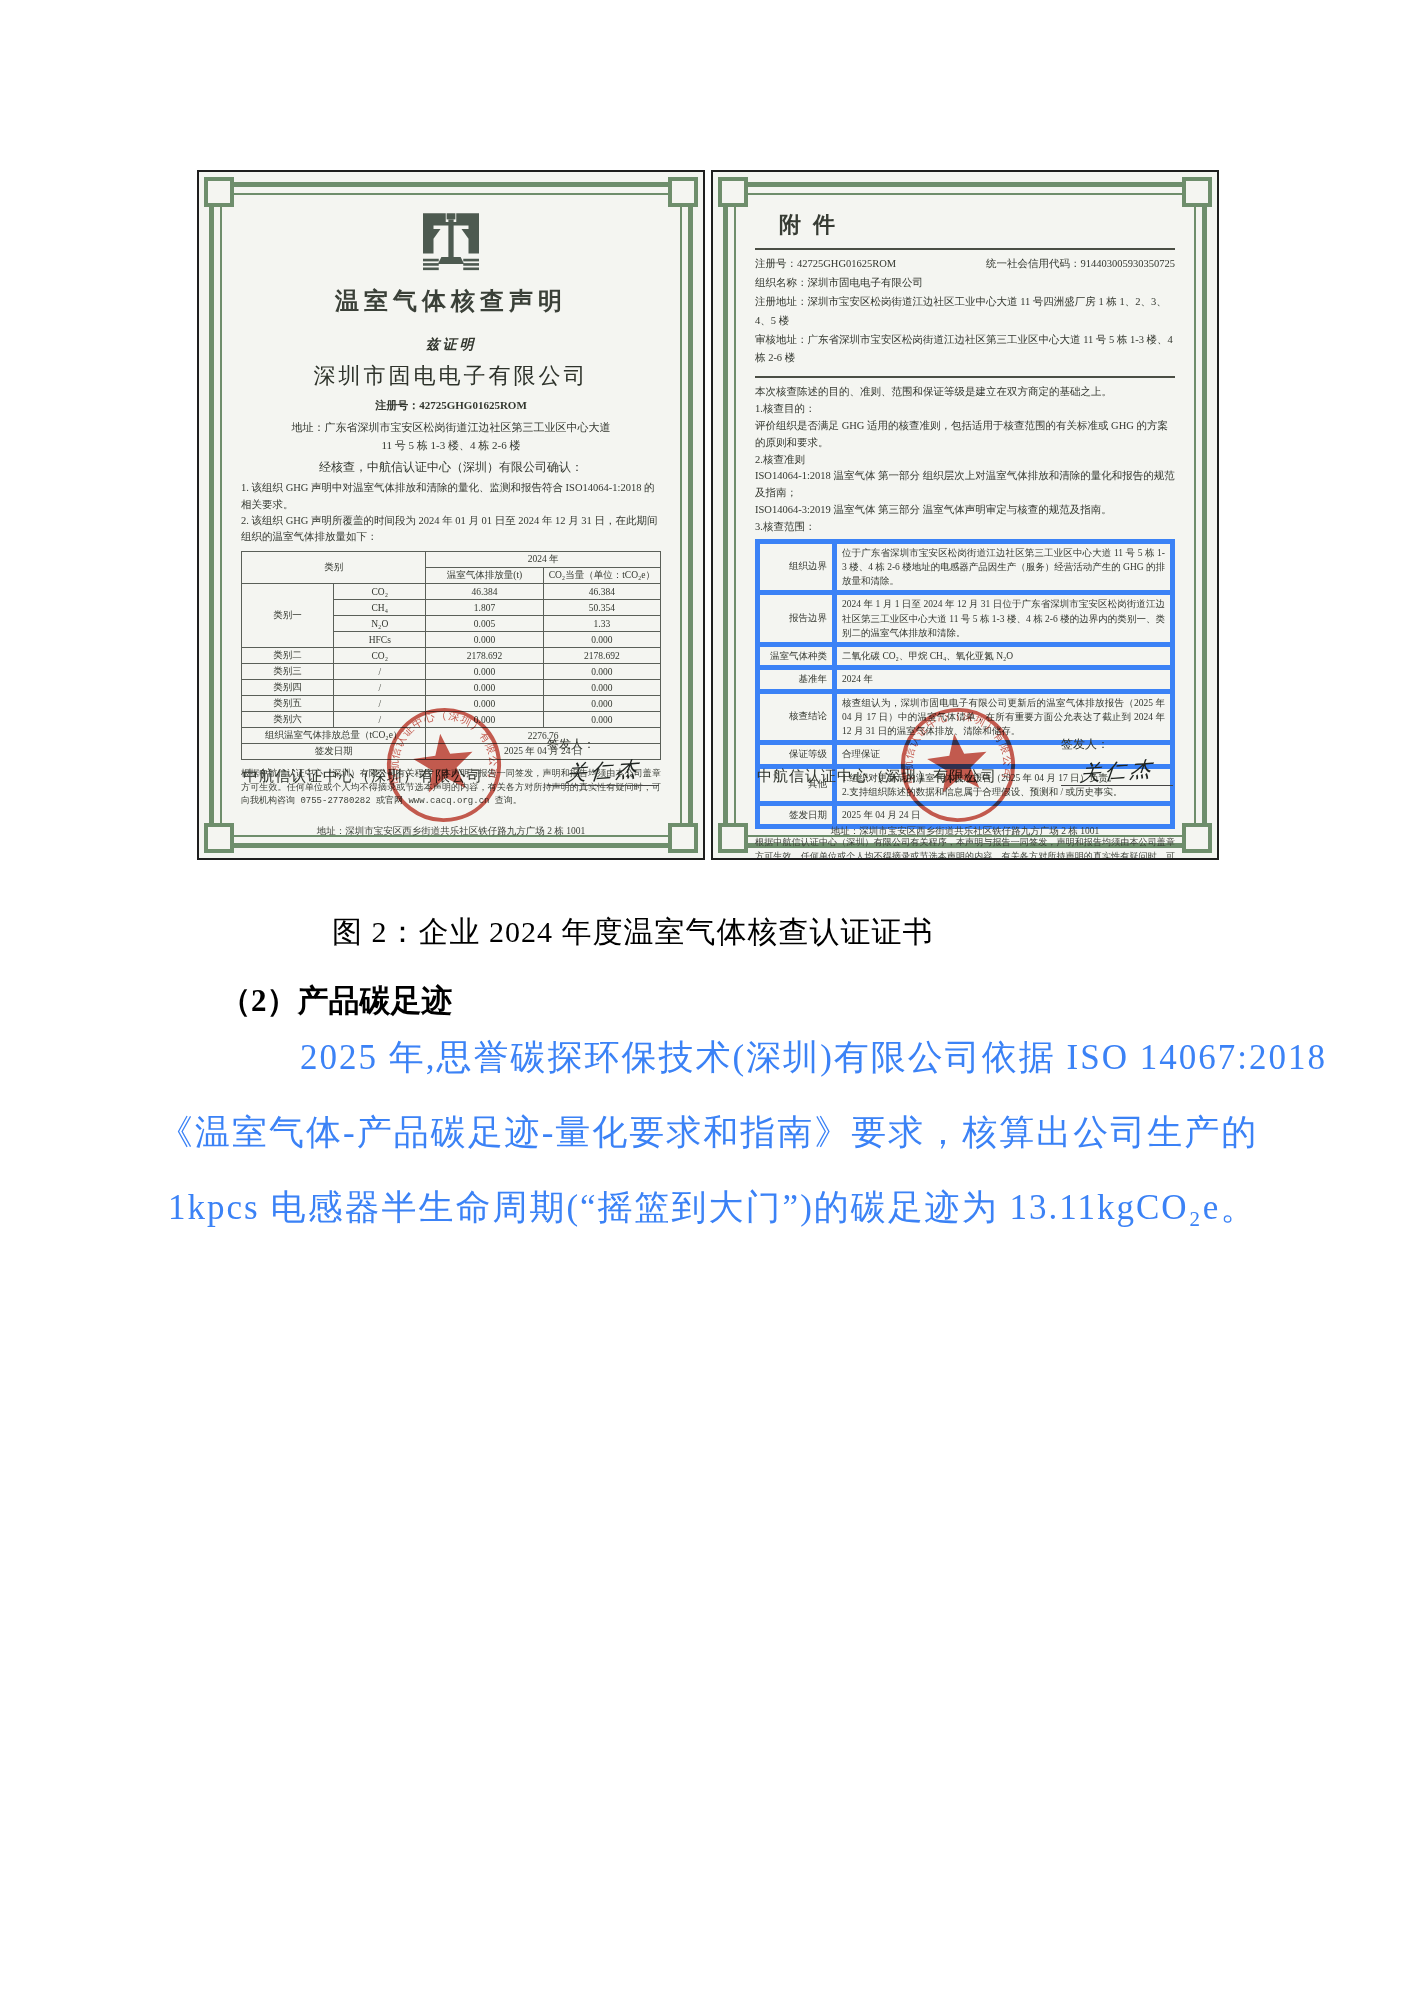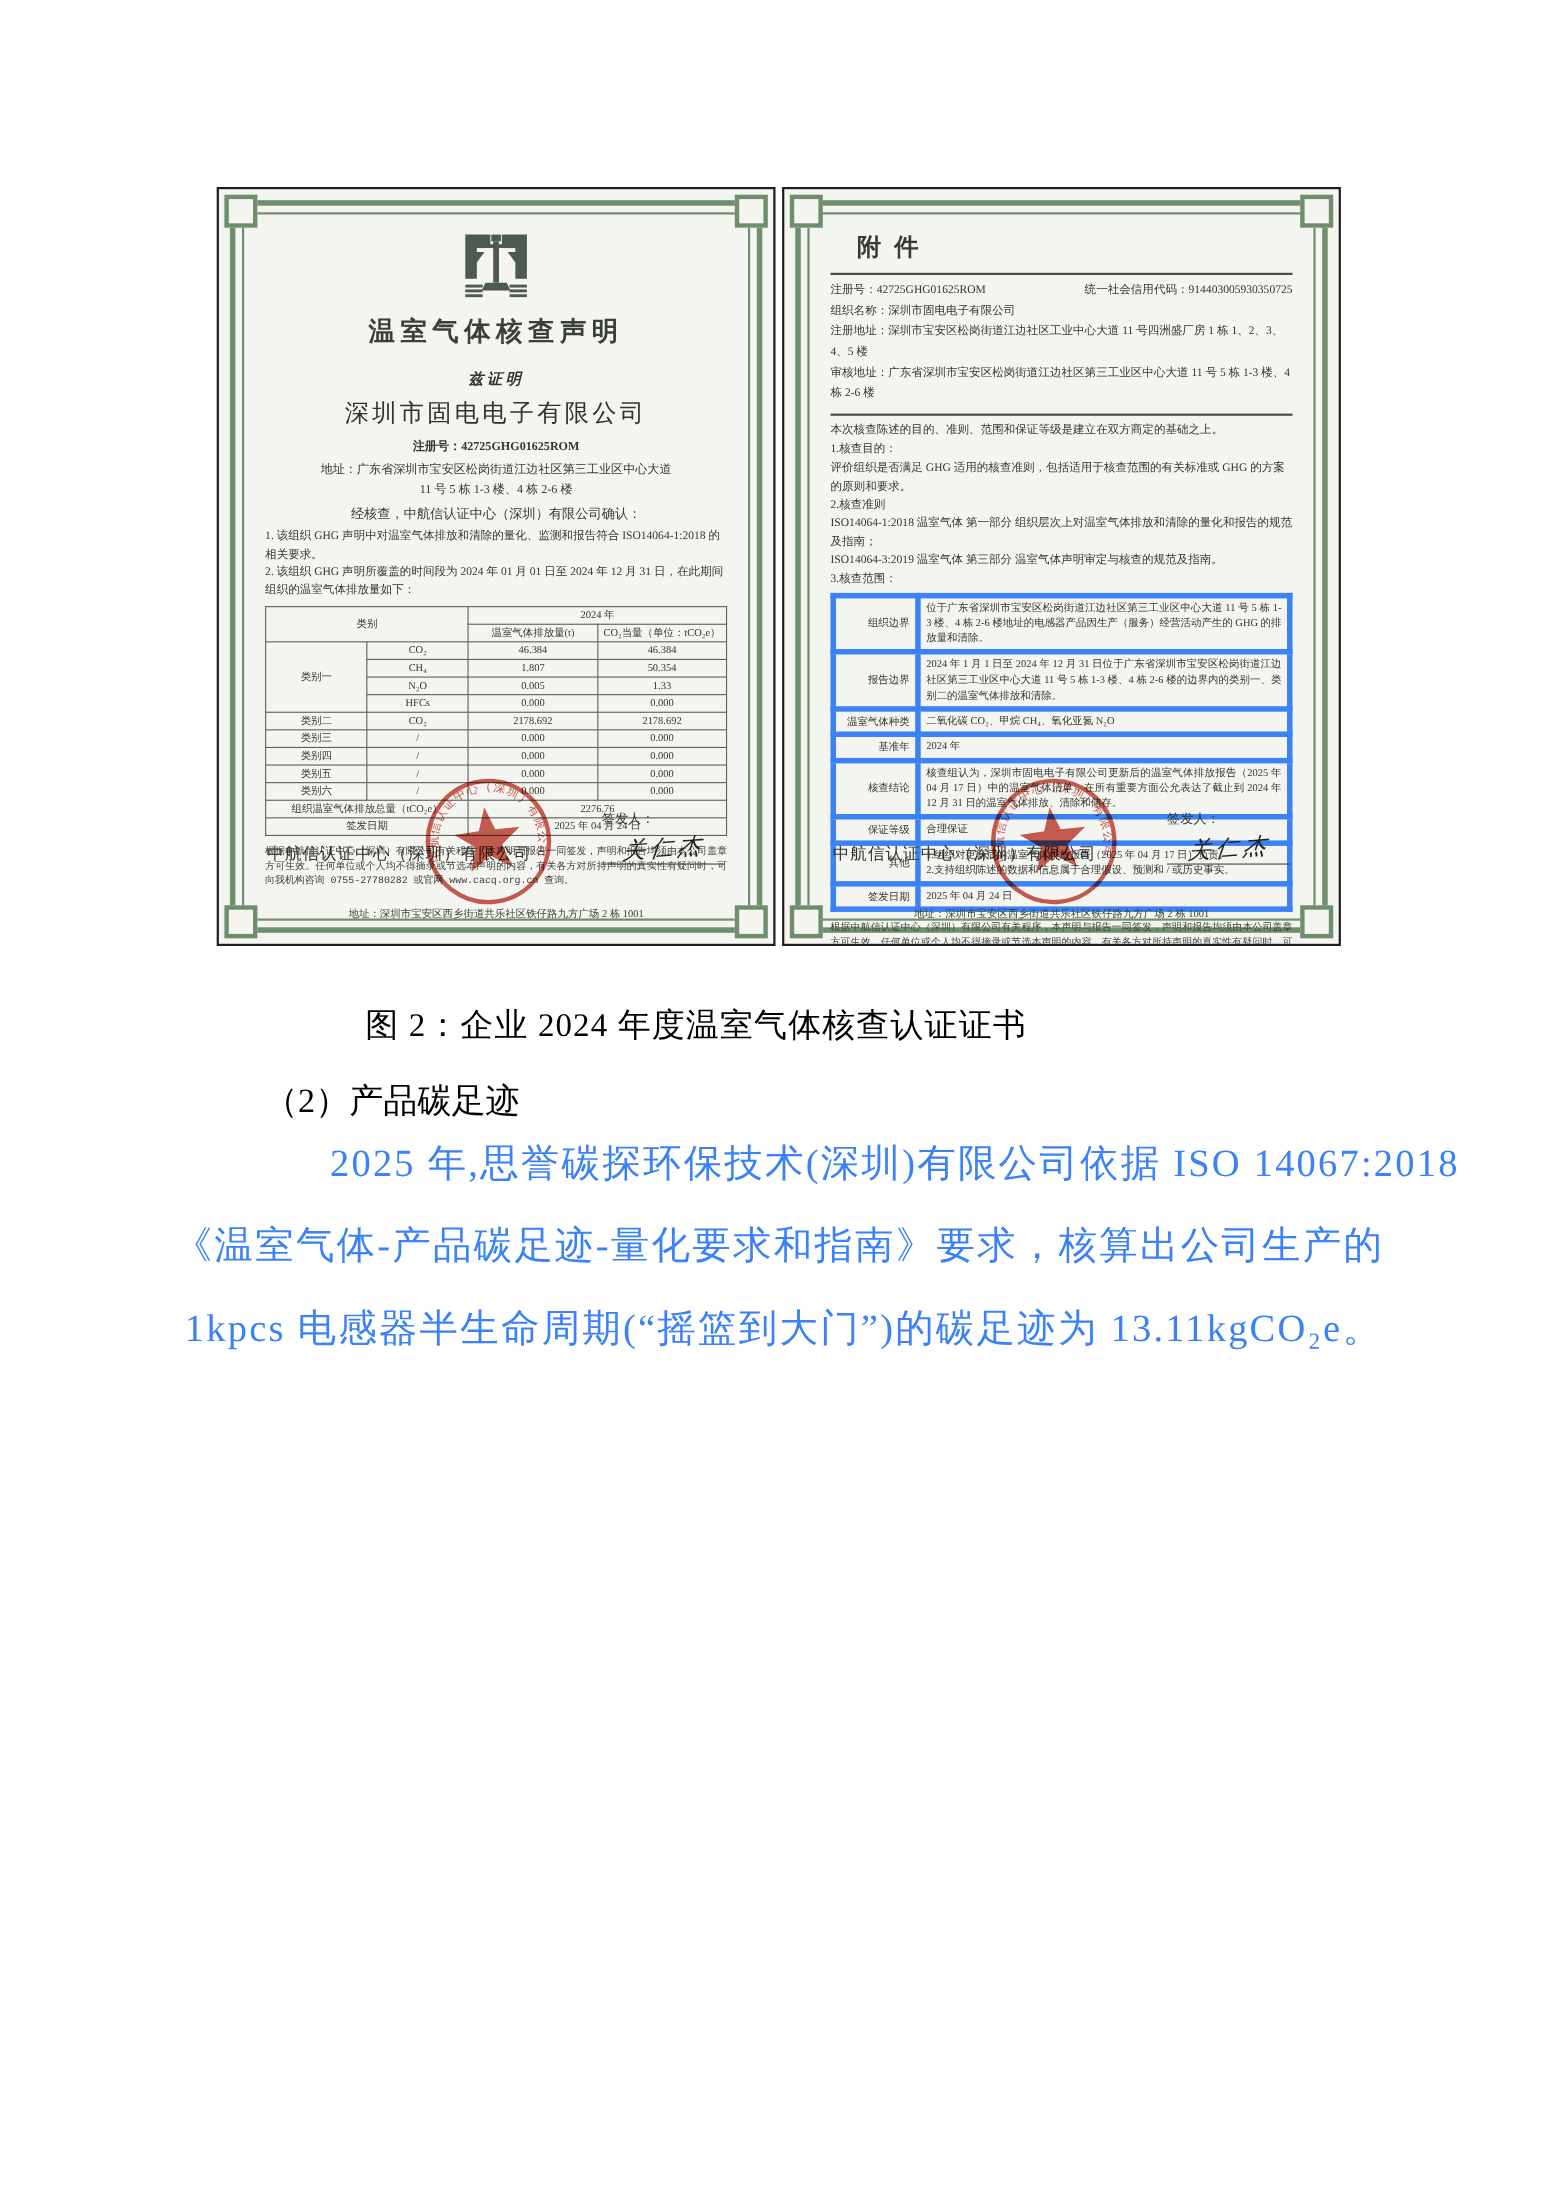--- a/index.html
+++ b/index.html
@@ -50,21 +50,21 @@
   .sign-group{display:flex;align-items:flex-start;font-size:12px;gap:4px;flex-direction:column;}
   .sig-line{display:inline-block;min-width:112px;border-bottom:1.5px solid #444;text-align:center;}
   .sig-name{display:inline-block;font-size:21px;font-style:italic;color:#1f2420;
             transform:rotate(-4deg) skewX(-10deg);letter-spacing:4px;}
   .cert-addr{position:absolute;left:0;right:0;bottom:20px;text-align:center;font-size:9.5px;color:#3c4038;}
   .stamp{position:absolute;width:118px;height:118px;left:37%;bottom:34px;opacity:.82;
          transform:rotate(-7deg);mix-blend-mode:multiply;}
 
   
   .caption{position:absolute;left:332px;top:912px;font-size:30px;color:#000000;letter-spacing:1px;white-space:nowrap;}
-  .heading{position:absolute;left:240px;top:980px;font-size:31px;color:#000;white-space:nowrap;}
+  .heading{position:absolute;left:220px;top:980px;font-size:31px;color:#000;white-space:nowrap;font-weight:bold;}
   .para{position:absolute;font-size:35px;color:#3b82f6;letter-spacing:2px;white-space:nowrap;text-align:right;}
   .p1{left:300px;top:1034px;}
   .p2{left:158px;top:1109px;font-family:Liberation Serif, serif;}
   .p3{left:168px;top:1184px;}
 </style>
 </head>
 <body>
 
 <div class="page">
 

